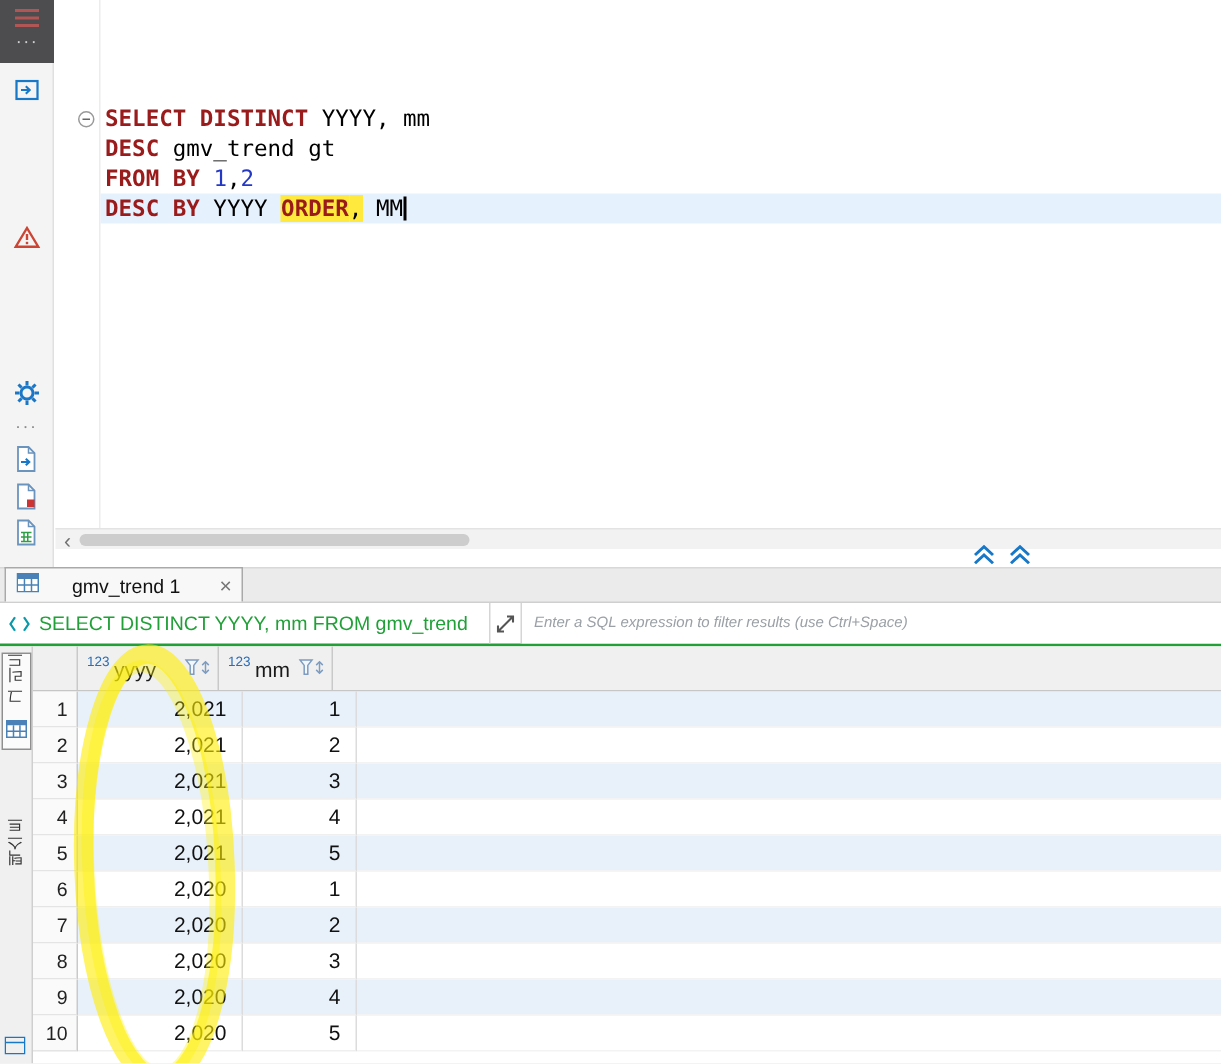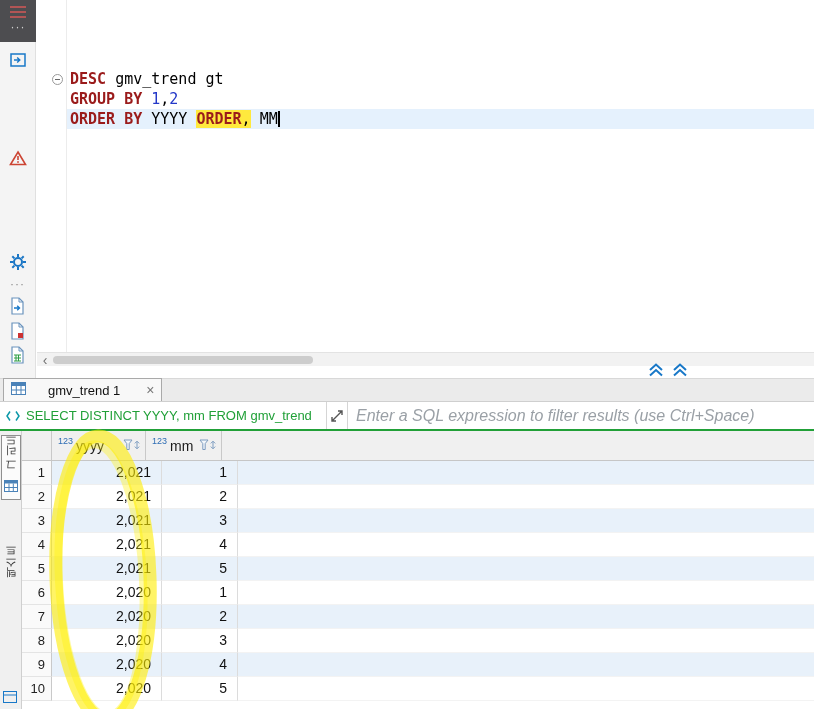--- a/index.html
+++ b/index.html
@@ -43,21 +43,21 @@
   
   .tabbar { position: absolute; left: 0; top: 378px; width: 814px; height: 24px; background: #ebebeb; border-top: 1px solid #d8d8d8; border-bottom: 1px solid #cfcfcf; display: flex; align-items: flex-end; }
   .rtab { display: flex; align-items: center; gap: 22px; height: 23px; padding: 0 7px; background: #f8f8f8; border: 1px solid #a9a9a9; border-bottom: none; margin-left: 3px; font-size: 13px; }
   .rtab .close { color: #777; font-size: 14px; margin-left: 4px; cursor: pointer; }
 
   
   .filterbar { position: absolute; left: 0; top: 402px; width: 814px; height: 29px; background: #fff; border-bottom: 2px solid #21a038; display: flex; align-items: center; padding-left: 5px; }
   .fsql-icon { margin-right: 5px; display: flex; align-items: center; }
   .fpreview { color: var(--filter-preview, #21a038); font-size: 13px; white-space: nowrap; overflow: hidden; width: 300px; flex: none; }
   .fexpand { width: 22px; height: 100%; border-left: 1px solid #d5d5d5; border-right: 1px solid #d5d5d5; display: flex; align-items: center; justify-content: center; }
-  .finput { flex: 1; border: none; outline: none; font-size: 16px; padding: 0 8px; height: 100%; font-family: "Liberation Sans", "DejaVu Sans", sans-serif; }
+  .finput { flex: 1; border: none; outline: none; font-size: 10px; padding: 0 8px; height: 100%; font-family: "Liberation Sans", "DejaVu Sans", sans-serif; }
   .finput::placeholder { font-style: italic; color: #9aa0a6; }
 
   
   .results { position: absolute; left: 0; top: 431px; width: 814px; height: 278px; display: flex; background: #fff; }
   .vrail { width: 22px; background: #f0f0f0; border-right: 1px solid #cfcfcf; position: relative; flex: none; }
   .vtab { position: absolute; left: 1px; width: 20px; display: flex; flex-direction: column; align-items: center; gap: 4px; padding: 4px 0; }
   .vtab.active { background: #fbfbfb; border: 1px solid #8f8f8f; }
   .vlabel { writing-mode: vertical-rl; transform: rotate(180deg); font-size: 11px; color: #333; letter-spacing: 1px; }
   .rail-bottom-icon { position: absolute; bottom: 3px; left: 3px; }
 
@@ -146,23 +146,24 @@
   <div class="editor">
     <div class="gutter" id="gutter-lines">
         <div class="gutter-line">
           <span class="fold"></span>
         </div>
         <div class="gutter-line"></div>
         <div class="gutter-line"></div>
         <div class="gutter-line"></div>
       </div>
     <div class="code" id="code-lines">
+        <div class="code-line"><span class="seg-kw">SELECT DISTINCT</span><span class="seg-pl"> YYYY, mm</span></div>
         <div class="code-line"><span class="seg-kw">DESC</span><span class="seg-pl"> gmv_trend gt</span></div>
-        <div class="code-line"><span class="seg-kw">GROUP BY</span><span class="seg-pl"> </span><span class="seg-num">1</span><span class="seg-pl">,</span><span class="seg-num">2</span></div>
-        <div class="code-line current"><span class="seg-kw">ORDER BY</span><span class="seg-pl"> YYYY </span><span class="seg-kwhl">ORDER</span><span class="seg-plhl">,</span><span class="seg-pl"> MM</span><span class="caret"></span></div>
+        <div class="code-line"><span class="seg-kw">FROM BY</span><span class="seg-pl"> </span><span class="seg-num">1</span><span class="seg-pl">,</span><span class="seg-num">2</span></div>
+        <div class="code-line current"><span class="seg-kw">DESC BY</span><span class="seg-pl"> YYYY </span><span class="seg-kwhl">ORDER</span><span class="seg-plhl">,</span><span class="seg-pl"> MM</span><span class="caret"></span></div>
       </div>
   </div>
 
   <div class="hscroll">
     <span class="arrow">‹</span>
     <span class="hthumb"></span>
   </div>
 
   <div class="restore">
     <span>

